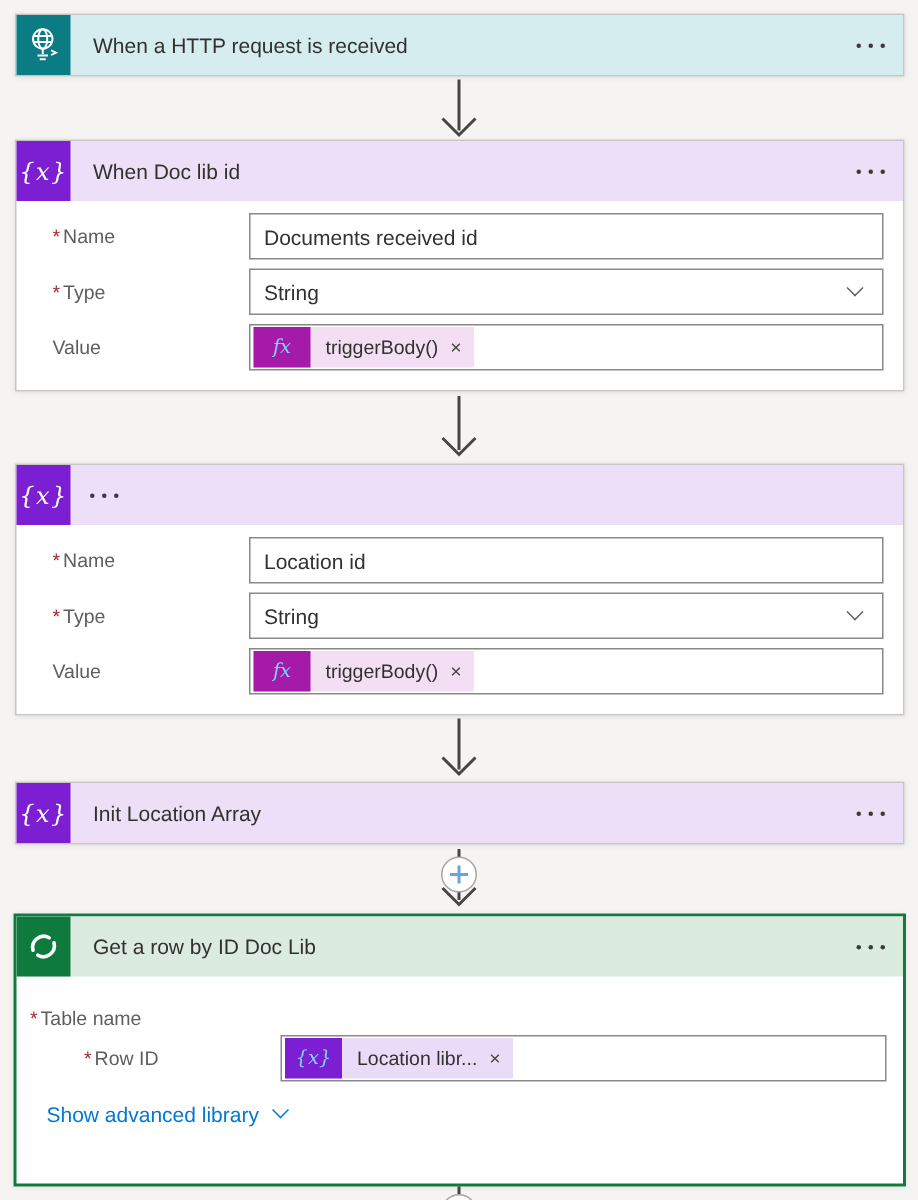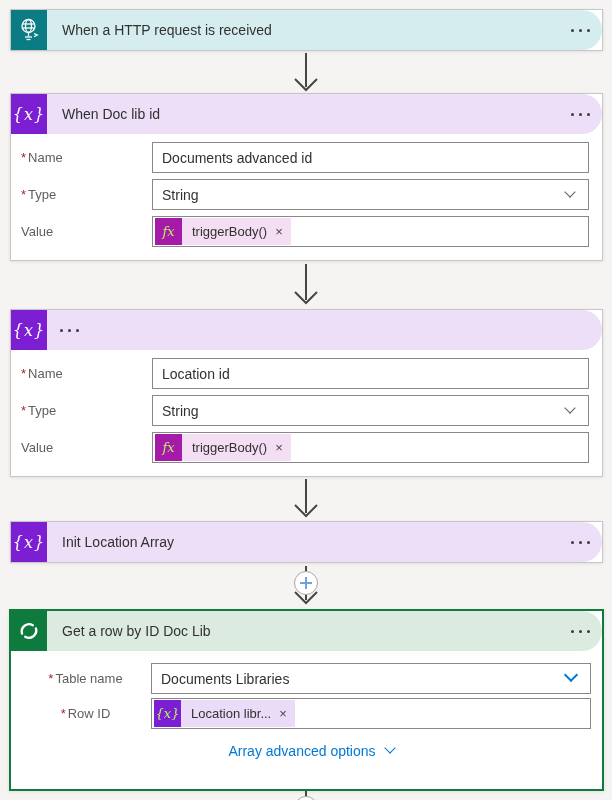--- a/index.html
+++ b/index.html
@@ -15,21 +15,21 @@
   
   .card {
     position:absolute; left:10px; width:593px;
     background:#fff; border:1px solid #c8c6c4;
     box-shadow:0 1.2px 3.6px rgba(0,0,0,.10);
   }
   .card.selected {
     border:2px solid var(--dataverse-border,#0f7b3d);
     width:595px; left:9px;
   }
-  .card-header { height:40px; display:flex; align-items:stretch; cursor:pointer;border-radius:20px; }
+  .card-header { height:40px; display:flex; align-items:stretch; cursor:pointer; }
   .card-icon {
     width:36px; flex:none; display:flex; align-items:center; justify-content:center;
     color:#fff;
   }
   .icon-teal   { background:var(--trigger-icon-bg,#0b7c83); }
   .icon-purple { background:var(--variable-icon-bg,#7c1fd2); }
   .icon-green  { background:var(--dataverse-icon-bg,#0e7a3d); }
   .hdr-teal    { background:var(--trigger-header-bg,#d6edf0); }
   .hdr-purple  { background:var(--variable-header-bg,#ecdff7); }
   .hdr-green   { background:var(--dataverse-header-bg,#dcebe0); }
@@ -41,21 +41,21 @@
     font-family:"DejaVu Serif", serif; font-style:italic;
     font-size:16px; letter-spacing:1px;
   }
   .menu-dots {
     width:44px; display:flex; align-items:center; justify-content:center; gap:5px;
     cursor:pointer;
   }
   .menu-dots i { width:3px; height:3px; background:#3b3a39; display:block; border-radius:50%; }
 
   
-  .card-body { padding:8px 13px 12px 10px; }
+  .card-body { padding:8px 13px 12px 24px; }
   .card.selected .card-body { padding:12px 11px 12px 9px; }
   .field-row { display:flex; align-items:flex-start; margin-bottom:6px; }
   .card.selected .field-row { margin-bottom:4px; }
   .row-label {
     width:131px; flex:none; padding-top:8px;
     font-size:13px; color:#605e5c;
   }
   .req { color:var(--required-red,#a4262c); margin-right:2px; }
   .row-control {
     flex:1; height:31px; border:1px solid #8a8886; background:#fff;
@@ -78,21 +78,21 @@
   }
 
   
   .token {
     display:inline-flex; align-items:center; height:27px; margin-left:-7px;
     cursor:pointer;
   }
   .token.fx  { background:var(--expression-pill-bg,#f3def4); }
   .token.var { background:var(--variable-pill-bg,#eadcf8); }
   .token-icon {
-    width:27px; height:27px; flex:none; color:#bef264;
+    width:38px; height:27px; flex:none; color:#7dd3fc;
     display:flex; align-items:center; justify-content:center;
     font-family:"DejaVu Serif", serif; font-style:italic; font-size:13px;
   }
   .token-icon.fx-bg  { background:var(--expression-token-bg,#a51aa8); }
   .token-icon.var-bg { background:var(--variable-icon-bg,#7c1fd2); }
   .token-text { padding:0 2px 0 10px; font-size:13px; color:#323130; white-space:nowrap; }
   .token-close { padding:0 8px 0 6px; font-size:13px; color:#484644; cursor:pointer; }
 
   
   .adv-link {
@@ -159,21 +159,21 @@
       <div class="menu-dots">
           <i></i>
           <i></i>
           <i></i>
         </div>
     </div>
     <div class="card-body">
       <div class="field-row">
         <div class="row-label"><span class="req">*</span><span>Name</span></div>
         <div class="row-control">
-            <span>Documents advanced id</span>
+            <span>Documents received id</span>
           </div>
       </div>
       <div class="field-row">
         <div class="row-label"><span class="req">*</span><span>Type</span></div>
         <div class="row-control dropdown">
           <span>String</span>
           <span class="chev gray"></span>
         </div>
       </div>
       <div class="field-row" style="margin-bottom:0;">
@@ -253,55 +253,51 @@
 
   <svg class="connector" style="top:566px;" width="28" height="40" viewBox="0 0 28 40">
     <line x1="14" y1="0" x2="14" y2="34"></line>
     <polyline points="3,26 14,37 25,26"></polyline>
   </svg>
   <div class="insert-btn" style="top:571px;">
     <span class="ph"></span>
     <span class="pv"></span>
   </div>
 
-  <div class="card selected" style="top:609px;height:182px;text-align:center;">
+  <div class="card selected" style="top:609px;height:182px;">
     <div class="card-header hdr-green">
       <div class="card-icon icon-green">
         <svg width="24" height="24" viewBox="0 0 24 24" fill="none" stroke="#ffffff" stroke-width="2.4" stroke-linecap="round">
           <path d="M5 14.5a7.4 7.4 0 0 1 10.8-8.3"></path>
           <path d="M19 9.5a7.4 7.4 0 0 1-10.8 8.3"></path>
         </svg>
       </div>
       <div class="card-title">Get a row by ID Doc Lib</div>
       <div class="menu-dots">
           <i></i>
           <i></i>
           <i></i>
         </div>
     </div>
     <div class="card-body">
       <div class="field-row">
         <div class="row-label"><span class="req">*</span><span>Table name</span></div>
-        <div class="row-control dropdown">
-          <span>Documents Libraries</span>
-          <span class="chev blue"></span>
-        </div>
-      </div>
-      <div class="field-row" style="margin-bottom:0;">
+      </div>
+      <div class="field-row" style="margin-bottom:0;margin-left:36px;">
         <div class="row-label"><span class="req">*</span><span>Row ID</span></div>
         <div class="row-control">
           <span class="token var">
             <span class="token-icon var-bg">{x}</span>
             <span class="token-text">Location libr...</span>
             <span class="token-close">×</span>
           </span>
         </div>
       </div>
       <div class="adv-link">
-        <span>Array advanced options</span>
+        <span>Show advanced library</span>
         <span class="chev inline-blue"></span>
       </div>
     </div>
   </div>
 
   <svg class="connector" style="top:791px;" width="28" height="7" viewBox="0 0 28 7">
     <line x1="14" y1="0" x2="14" y2="7"></line>
   </svg>
   <div class="stub-circle" style="top:796px;"></div>
 

